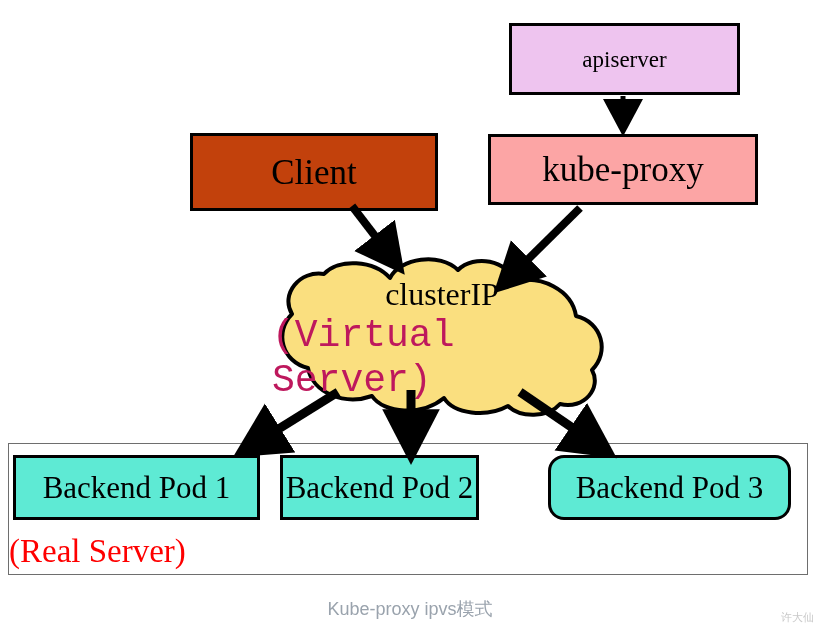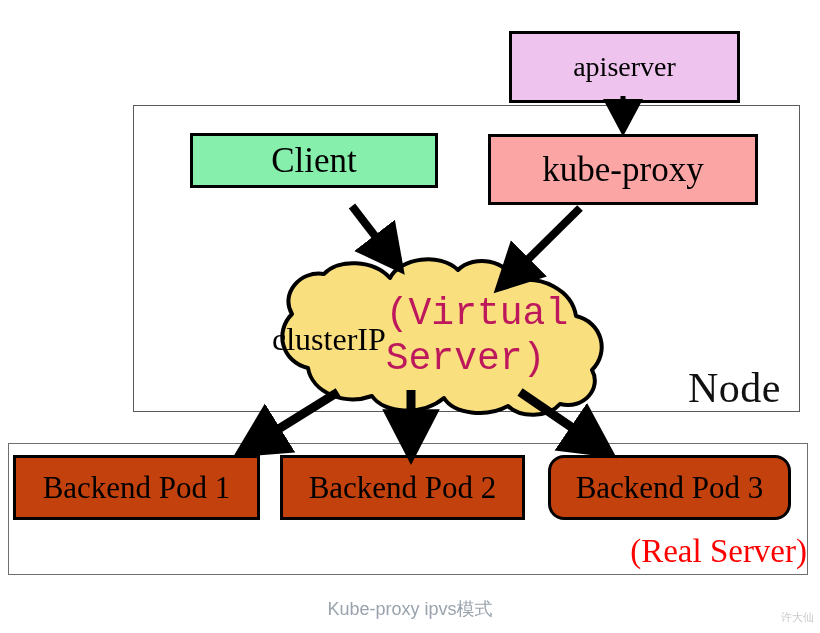--- a/index.html
+++ b/index.html
@@ -45,21 +45,21 @@
     height: 132px;
     border: 1px solid #6e6e6e;
     background: #ffffff;
     box-sizing: border-box;
   }
   .realserver-label {
     position: absolute;
     left: 0;
     right: 0;
     bottom: 6px;
-    text-align: right;
+    text-align: left;
     font-family: "Liberation Serif", serif;
     font-size: 33px;
     color: #fe0000;
     line-height: 1;
   }
 
   
   .box {
     position: absolute;
     border: 3px solid #000000;
@@ -70,68 +70,67 @@
     font-family: "Liberation Serif", serif;
     color: #000000;
     line-height: 1;
   }
   .box.apiserver {
     left: 509px;
     top: 23px;
     width: 231px;
     height: 72px;
     background: #eec4ef;
-    font-size: 28px;
-    margin-top: 8px;
+    font-size: 23px;
   }
   .box.client {
     left: 190px;
     top: 133px;
     width: 248px;
-    height: 55px;
-    background: #86efac;
+    height: 78px;
+    background: #c2410c;
     font-size: 35px;
     align-items: center;
   }
   .box.kubeproxy {
     left: 488px;
     top: 134px;
     width: 270px;
     height: 71px;
     background: #fca5a5;
     font-size: 35px;
   }
   .box.pod {
     top: 455px;
     height: 65px;
-    background: #c2410c;
+    background: #5eead4;
     font-size: 31px;
     border-width: 3px;
   }
   .box.pod1 { left: 13px;  width: 247px; }
-  .box.pod2 { left: 280px; width: 245px; }
+  .box.pod2 { left: 280px; width: 199px; }
   .box.pod3 { left: 548px; width: 243px; border-radius: 16px; }
 
   
   .cloud-wrap {
     position: absolute;
     left: 272px;
     top: 256px;
     width: 340px;
     height: 162px;
   }
   .cloud-wrap svg { display: block; }
   .cloud-text {
     position: absolute;
     left: 0;
     top: 0;
     width: 340px;
     height: 162px;
     display: flex;
-    flex-direction: row;
+    flex-direction: column;
     align-items: center;
     justify-content: center;
     pointer-events: none;
   }
   .cloud-title {
     font-family: "Liberation Serif", serif;
     font-size: 32px;
     color: #000000;
     line-height: 1.18;
     margin-top: 6px;
@@ -174,23 +173,20 @@
     color: #c9c9c9;
     line-height: 1;
     text-align: right;
   }
 </style>
 </head>
 <body>
 
 <div id="page">
 
-  <div class="node-container">
-    <span class="node-label">Node</span>
-  </div>
 
   <div class="realserver-container">
     <span class="realserver-label">(Real Server)</span>
   </div>
 
   <div class="box apiserver">
     <span>apiserver</span>
   </div>
 
   <div class="box client">

